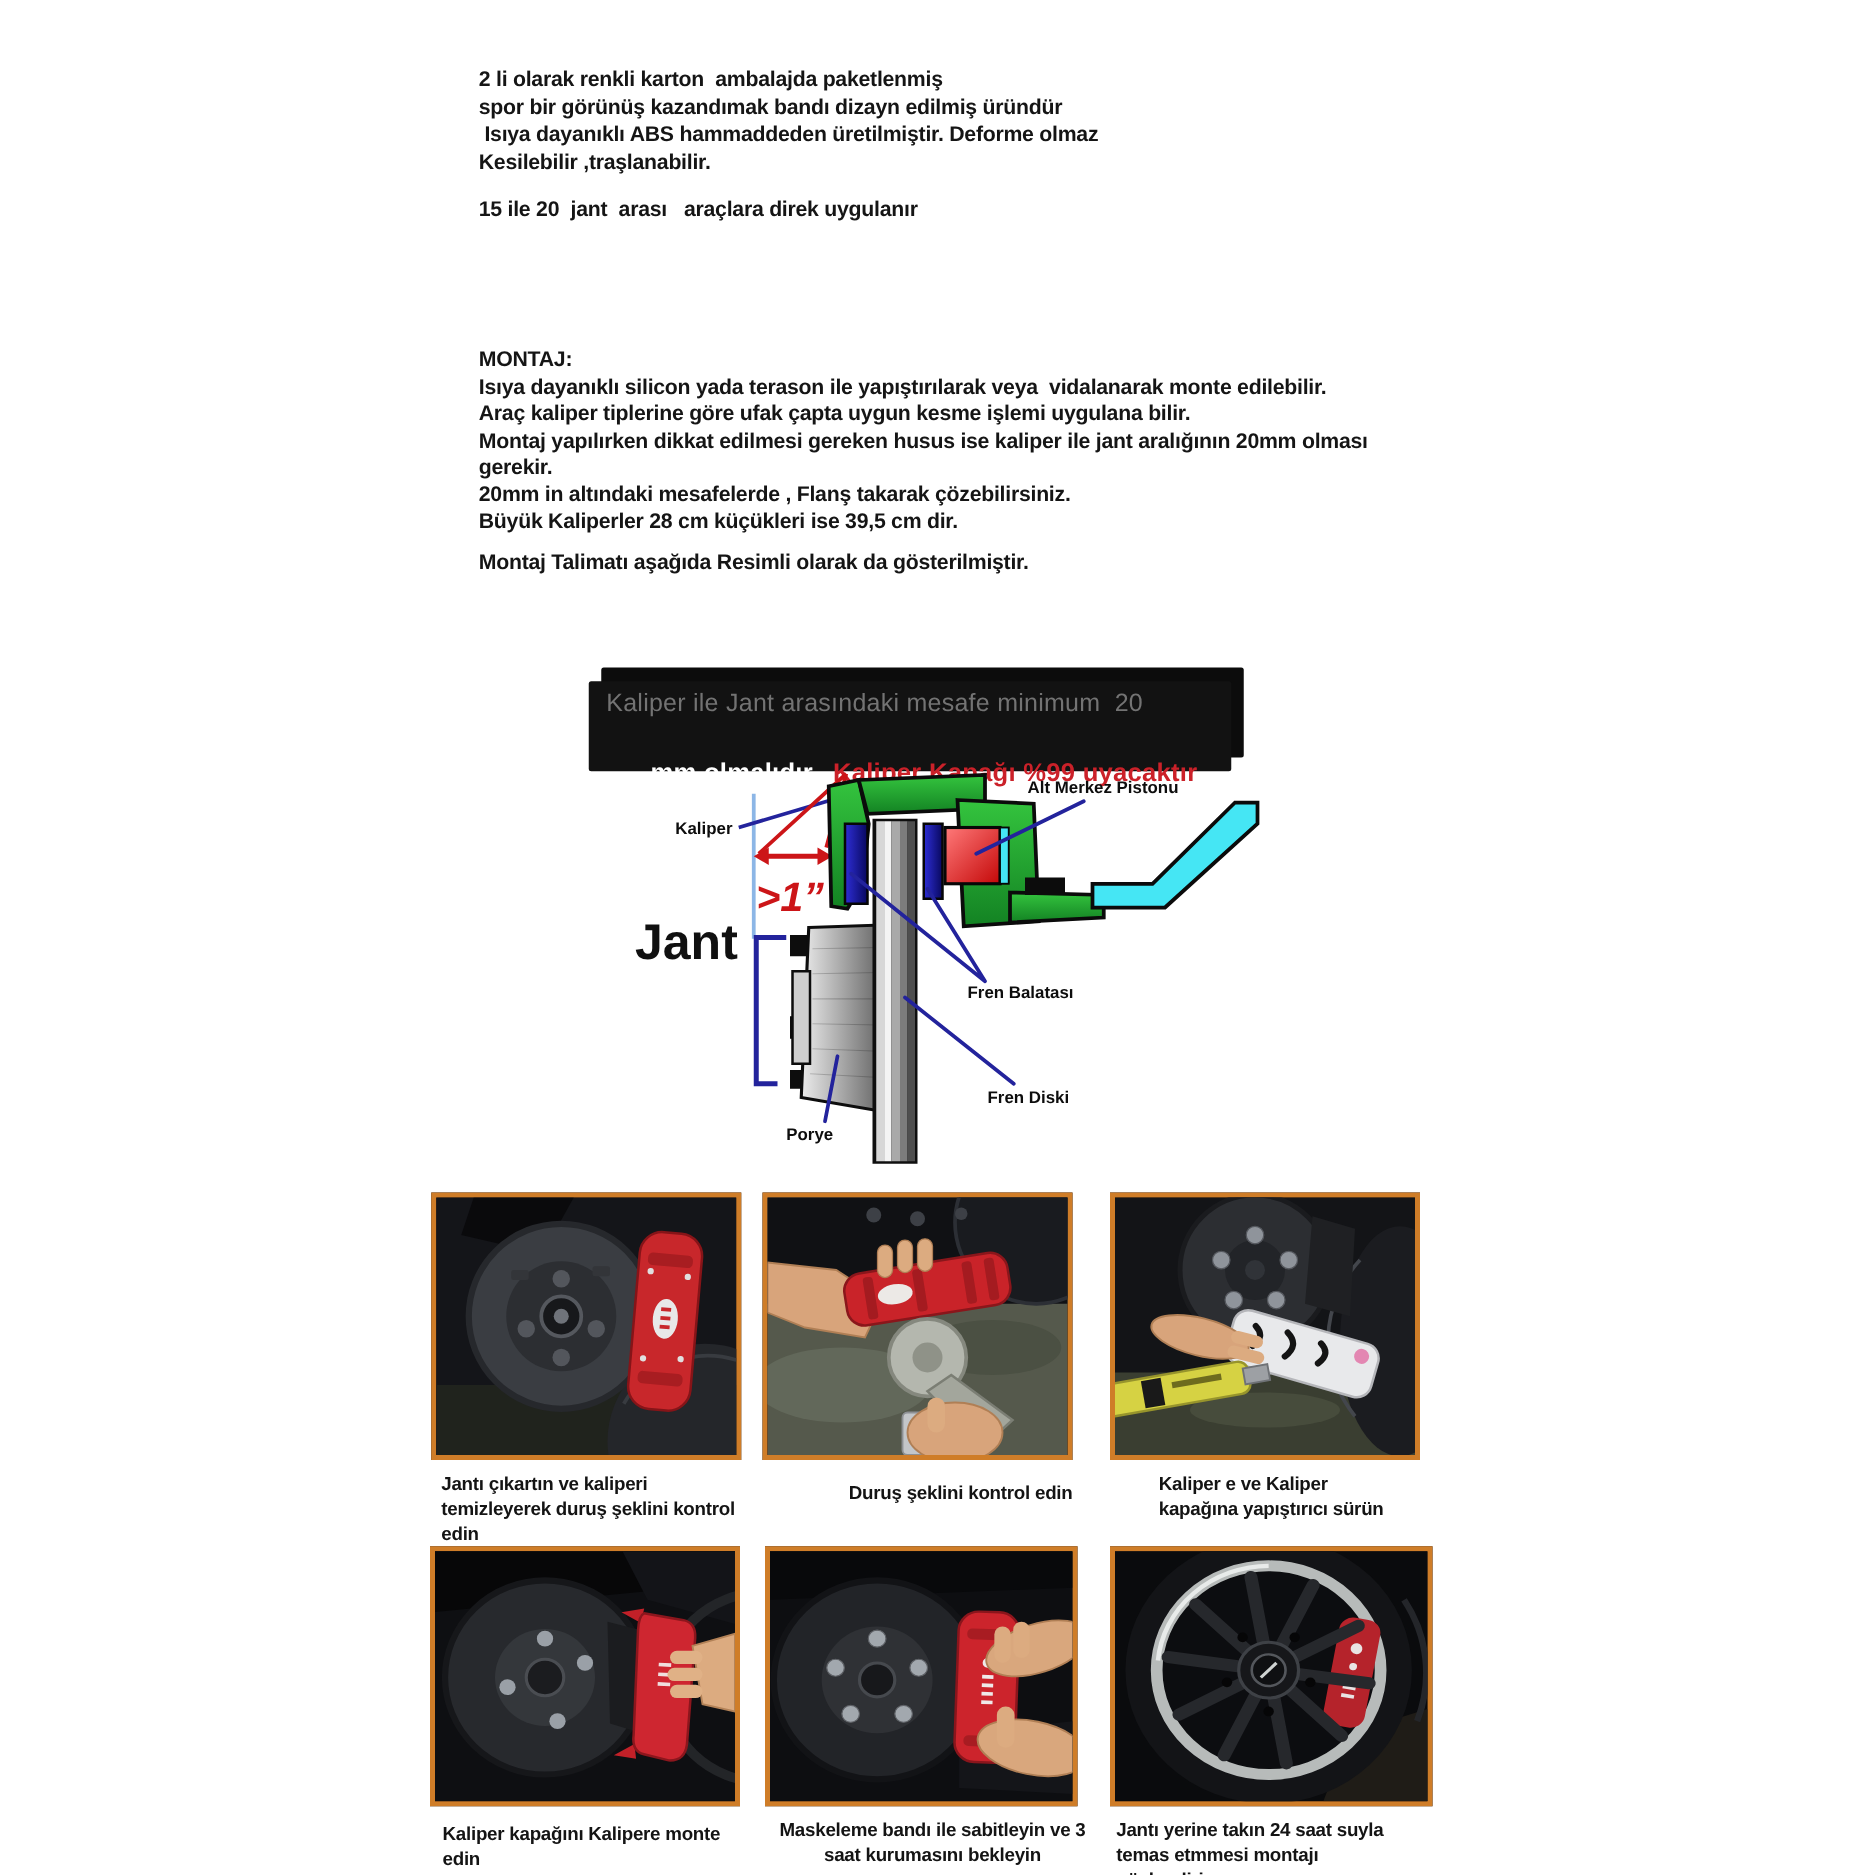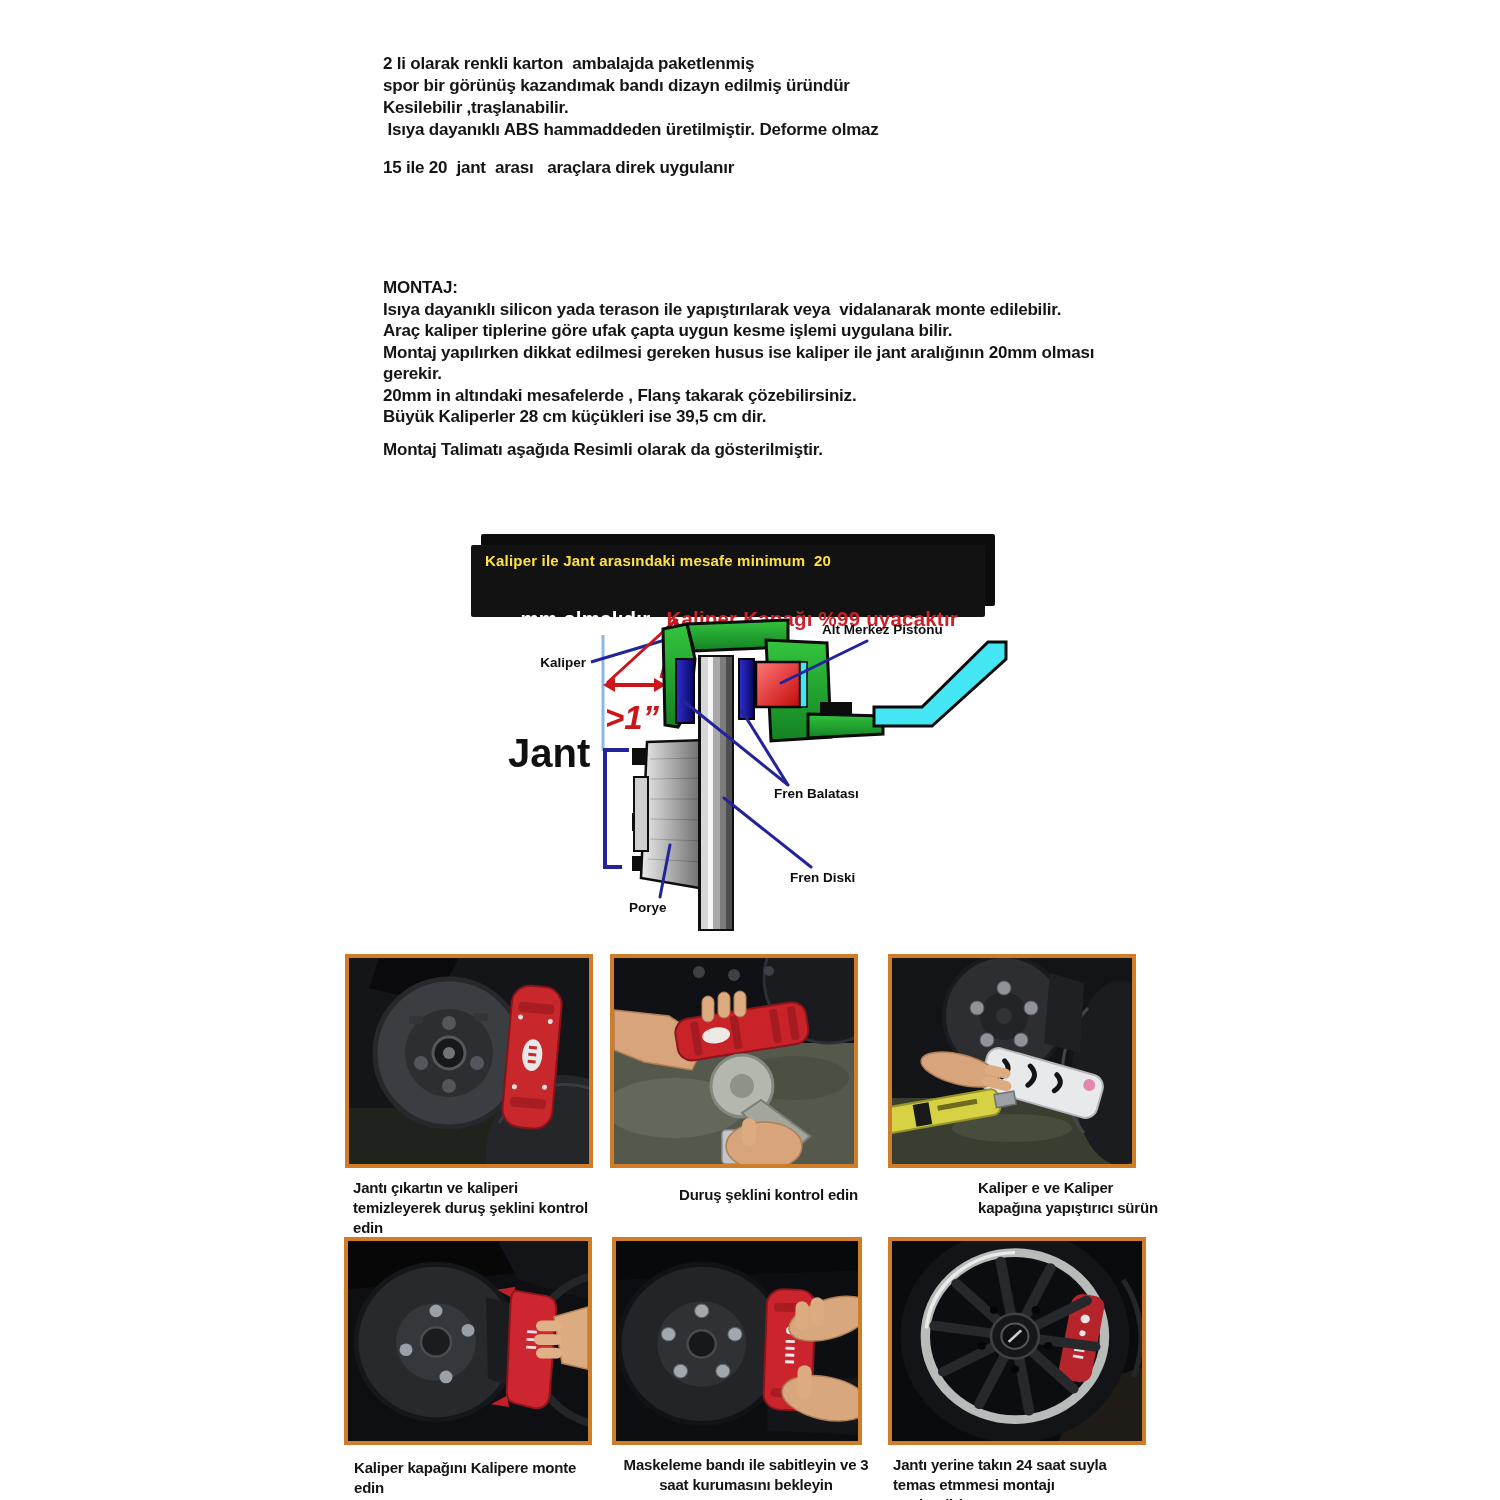--- a/index.html
+++ b/index.html
@@ -6,40 +6,40 @@
   .page{position:relative;width:1500px;height:1500px;background:#ffffff;overflow:hidden;
         font-family:"Liberation Sans", sans-serif;color:#111;margin-top:37px;}
   .txtline{white-space:pre;font-weight:bold;font-size:17px;line-height:22px;letter-spacing:-0.2px;color:#151515;}
   .intro{position:absolute;left:383px;top:16px;}
   .sizeline{position:absolute;left:383px;top:120px;}
   .montaj{position:absolute;left:383px;top:240px;}
   .montaj .txtline{line-height:21.5px;}
   .montaj-footer{position:absolute;left:383px;top:402px;}
   .banner{position:absolute;left:471px;top:508px;width:514px;height:72px;background:#121212;
           box-shadow:10px -11px 0 0 #0c0c0c;border-radius:2px;}
-  .banner .l1{position:absolute;left:14px;top:7px;font-size:15px;font-weight:bold;color:#fde047;white-space:pre;letter-spacing:0.2px;}
+  .banner .l1{position:absolute;left:14px;top:7px;font-size:20px;font-weight:normal;color:#737373;white-space:pre;letter-spacing:0.2px;}
   .banner .l2{position:absolute;left:14px;top:38px;font-size:20.5px;font-weight:bold;white-space:pre;letter-spacing:0.2px;}
   .banner .l2 .white{color:#ffffff;margin-right:16px;}
   .banner .l2 .red{color:#cb2129;}
   .diagram{position:absolute;left:470px;top:572px;width:540px;height:344px;}
   .photo{position:absolute;border:4px solid #cf7d28;box-sizing:border-box;background:#101013;}
   .photo svg{display:block;width:100%;height:100%;}
   .caption{position:absolute;font-size:15px;font-weight:bold;line-height:20px;color:#141414;letter-spacing:-0.2px;}
   .caption.center{text-align:right;}
 </style>
 </head>
 <body>
 
 <div class="page">
 
   <div class="intro">
     <div class="txtline">2 li olarak renkli karton  ambalajda paketlenmiş</div>
     <div class="txtline">spor bir görünüş kazandımak bandı dizayn edilmiş üründür</div>
+    <div class="txtline"> Isıya dayanıklı ABS hammaddeden üretilmiştir. Deforme olmaz</div>
     <div class="txtline">Kesilebilir ,traşlanabilir.</div>
-    <div class="txtline"> Isıya dayanıklı ABS hammaddeden üretilmiştir. Deforme olmaz</div>
   </div>
   <div class="sizeline txtline">15 ile 20  jant  arası   araçlara direk uygulanır</div>
 
   <div class="montaj">
     <div class="txtline">MONTAJ:</div>
     <div class="txtline">Isıya dayanıklı silicon yada terason ile yapıştırılarak veya  vidalanarak monte edilebilir.</div>
     <div class="txtline">Araç kaliper tiplerine göre ufak çapta uygun kesme işlemi uygulana bilir.</div>
     <div class="txtline">Montaj yapılırken dikkat edilmesi gereken husus ise kaliper ile jant aralığının 20mm olması</div>
     <div class="txtline">gerekir.</div>
     <div class="txtline">20mm in altındaki mesafelerde , Flanş takarak çözebilirsiniz.</div>
@@ -369,18 +369,18 @@
           <circle cx="118" cy="132" r="4"></circle>
           <circle cx="86" cy="108" r="4"></circle>
           <circle cx="98" cy="71" r="4"></circle>
           <circle cx="138" cy="71" r="4"></circle>
         </g>
     </svg>
   </div>
 
   <div class="caption" style="left:353px;top:1141px;width:248px;">Jantı çıkartın ve kaliperi temizleyerek duruş şeklini kontrol edin</div>
   <div class="caption center" style="left:610px;top:1148px;width:248px;">Duruş şeklini kontrol edin</div>
-  <div class="caption" style="left:978px;top:1141px;width:190px;">Kaliper e ve Kaliper kapağına yapıştırıcı sürün</div>
+  <div class="caption" style="left:927px;top:1141px;width:190px;">Kaliper e ve Kaliper kapağına yapıştırıcı sürün</div>
   <div class="caption" style="left:354px;top:1421px;width:245px;">Kaliper kapağını Kalipere monte edin</div>
   <div class="caption" style="left:617px;top:1418px;width:258px;text-align:center;">Maskeleme bandı ile sabitleyin ve 3 saat kurumasını bekleyin</div>
   <div class="caption" style="left:893px;top:1418px;width:228px;">Jantı yerine takın 24 saat suyla temas etmmesi montajı güçlendirir</div>
 
 </div>
 
 </body></html>

